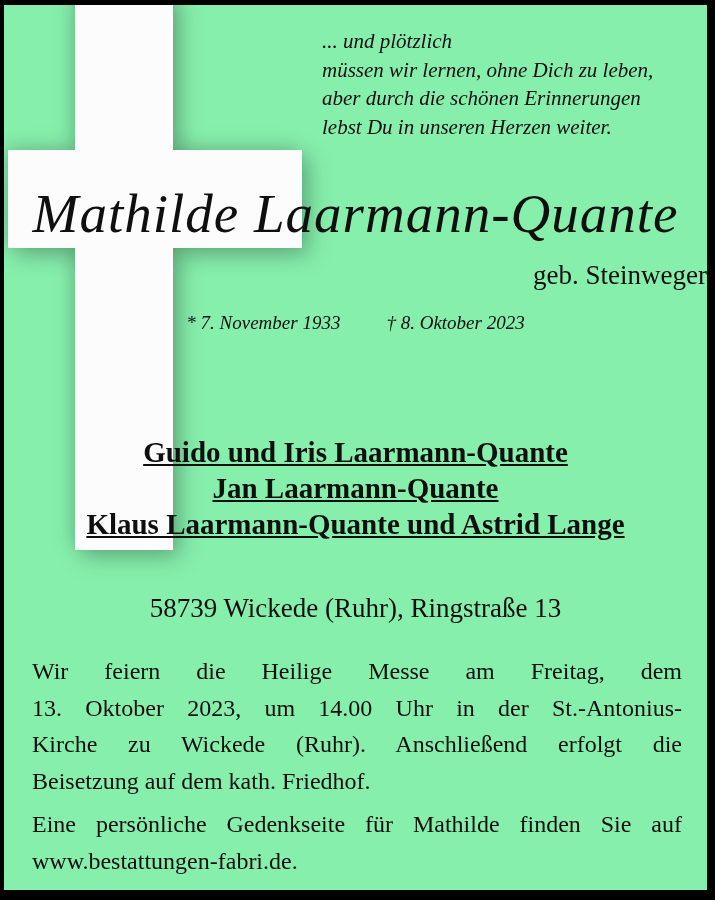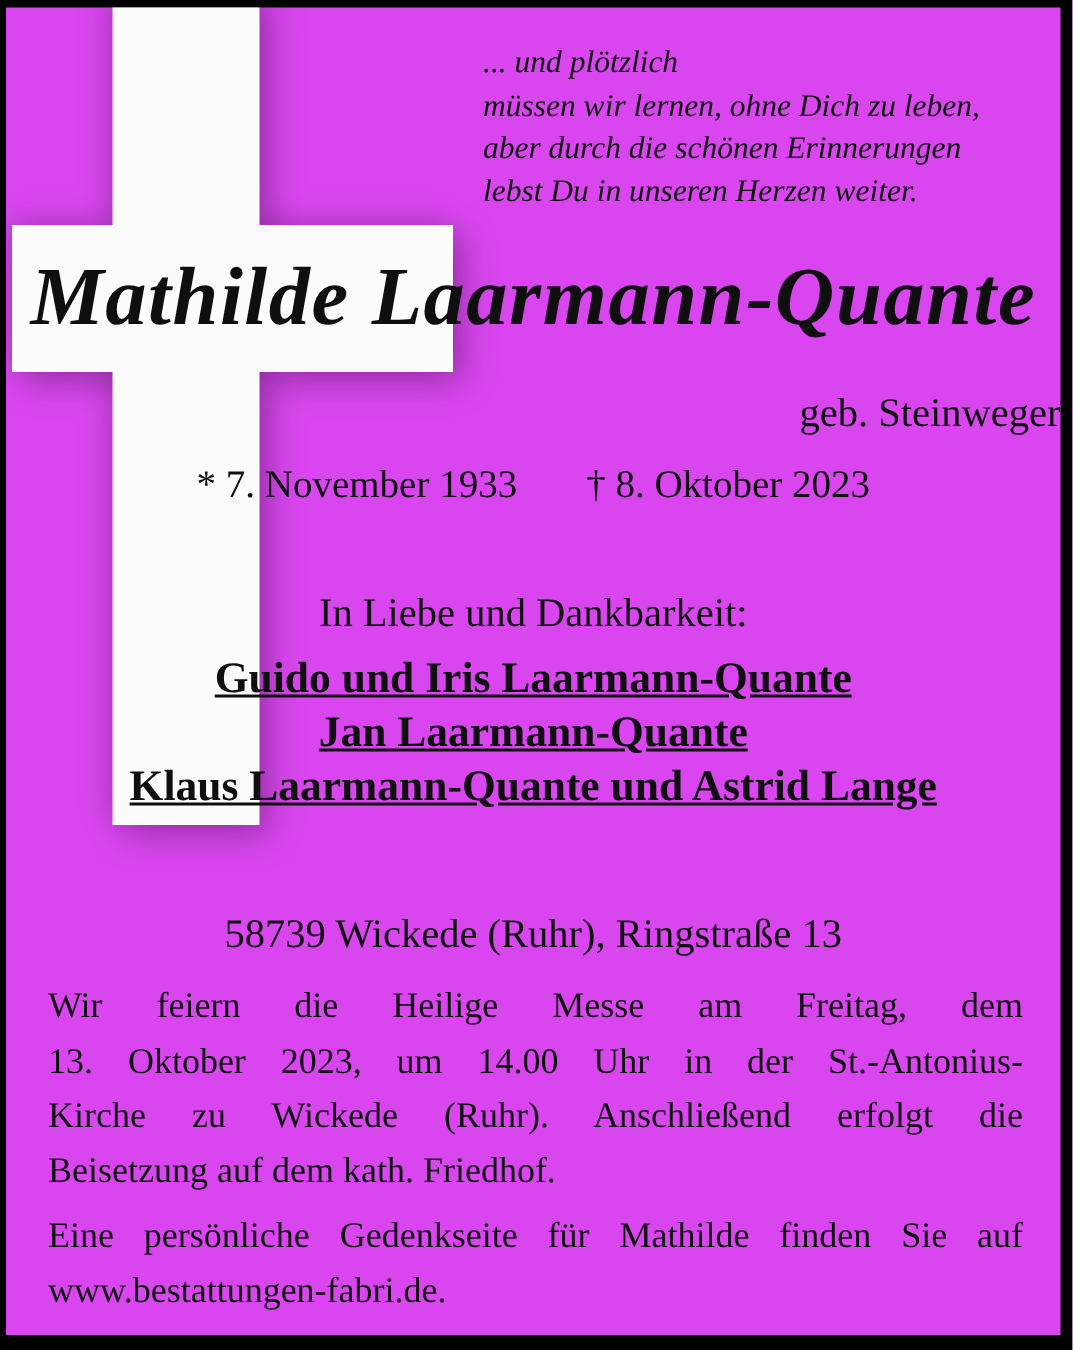--- a/index.html
+++ b/index.html
@@ -8,21 +8,21 @@
     background: #ffffff;
   }
   .page {
     position: relative;
     width: 715px;
     height: 900px;
     box-sizing: border-box;
     border-style: solid;
     border-color: #000000;
     border-width: 5px 8px 10px 4px;
-    background: #d946ef;
+    background: #86efac;
     overflow: hidden;
     font-family: "Liberation Serif", serif;
     color: #0f0f0f;
   }
 
   
   .cross-wrap {
     position: absolute;
     left: 0; top: 0;
     width: 330px; height: 590px;
@@ -53,43 +53,44 @@
     font-style: italic;
     font-size: 21px;
     line-height: 28.5px;
     white-space: nowrap;
   }
 
   
   .name {
     position: absolute;
     left: 0; right: 0; top: 156px;
-    margin: 0;
+    margin: 16px;
     text-align: center;
     font-style: italic;
-    font-weight: bold;
+    font-weight: normal;
     font-size: 55px;
     line-height: 74px;
     letter-spacing: 1px;
   }
   .maiden {
     position: absolute;
     left: 0; right: 0; top: 252px;
     text-align: right;
     font-size: 27px;
     line-height: 36px;
   }
   .dates {
     position: absolute;
     left: 0; right: 0; top: 300px;
     display: flex;
     justify-content: center;
     column-gap: 46px;
-    font-size: 26px;
+    font-size: 19px;
     line-height: 36px;
+    font-style: italic;
   }
 
   
   .intro {
     position: absolute;
     left: 0; right: 0; top: 386px;
     text-align: center;
     font-size: 27px;
     line-height: 34px;
   }
@@ -99,21 +100,21 @@
     text-align: center;
     font-weight: bold;
     font-size: 29px;
     line-height: 36px;
     text-decoration: underline;
   }
 
   
   .address {
     position: absolute;
-    left: 0; right: 0; top: 600px;
+    left: 0; right: 0; top: 586px;
     text-align: center;
     font-size: 27px;
     line-height: 34px;
   }
 
   
   .para {
     position: absolute;
     left: 28px;
     width: 650px;
@@ -151,21 +152,20 @@
 
     <h1 class="name">Mathilde Laarmann-Quante</h1>
 
     <div class="maiden">geb. Steinweger</div>
 
     <div class="dates">
       <span>* 7. November 1933</span>
       <span>† 8. Oktober 2023</span>
     </div>
 
-    <div class="intro">In Liebe und Dankbarkeit:</div>
 
     <div class="mourners">
       <div>Guido und Iris Laarmann-Quante</div>
       <div>Jan Laarmann-Quante</div>
       <div>Klaus Laarmann-Quante und Astrid Lange</div>
     </div>
 
     <div class="address">58739 Wickede (Ruhr), Ringstraße 13</div>
 
     <div class="para para-service">

